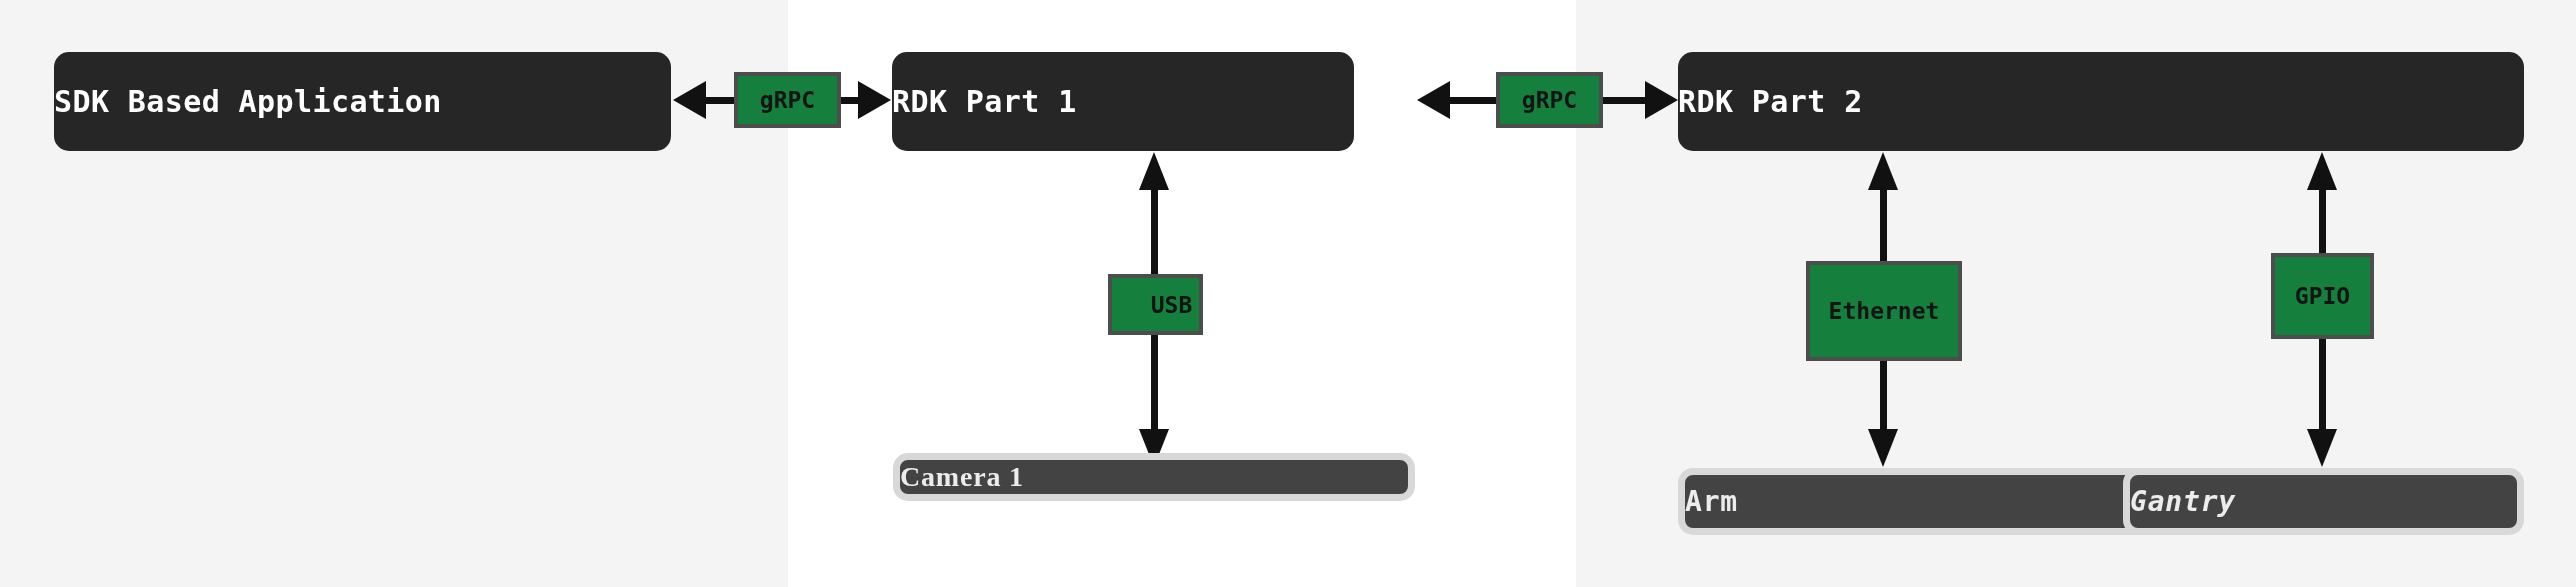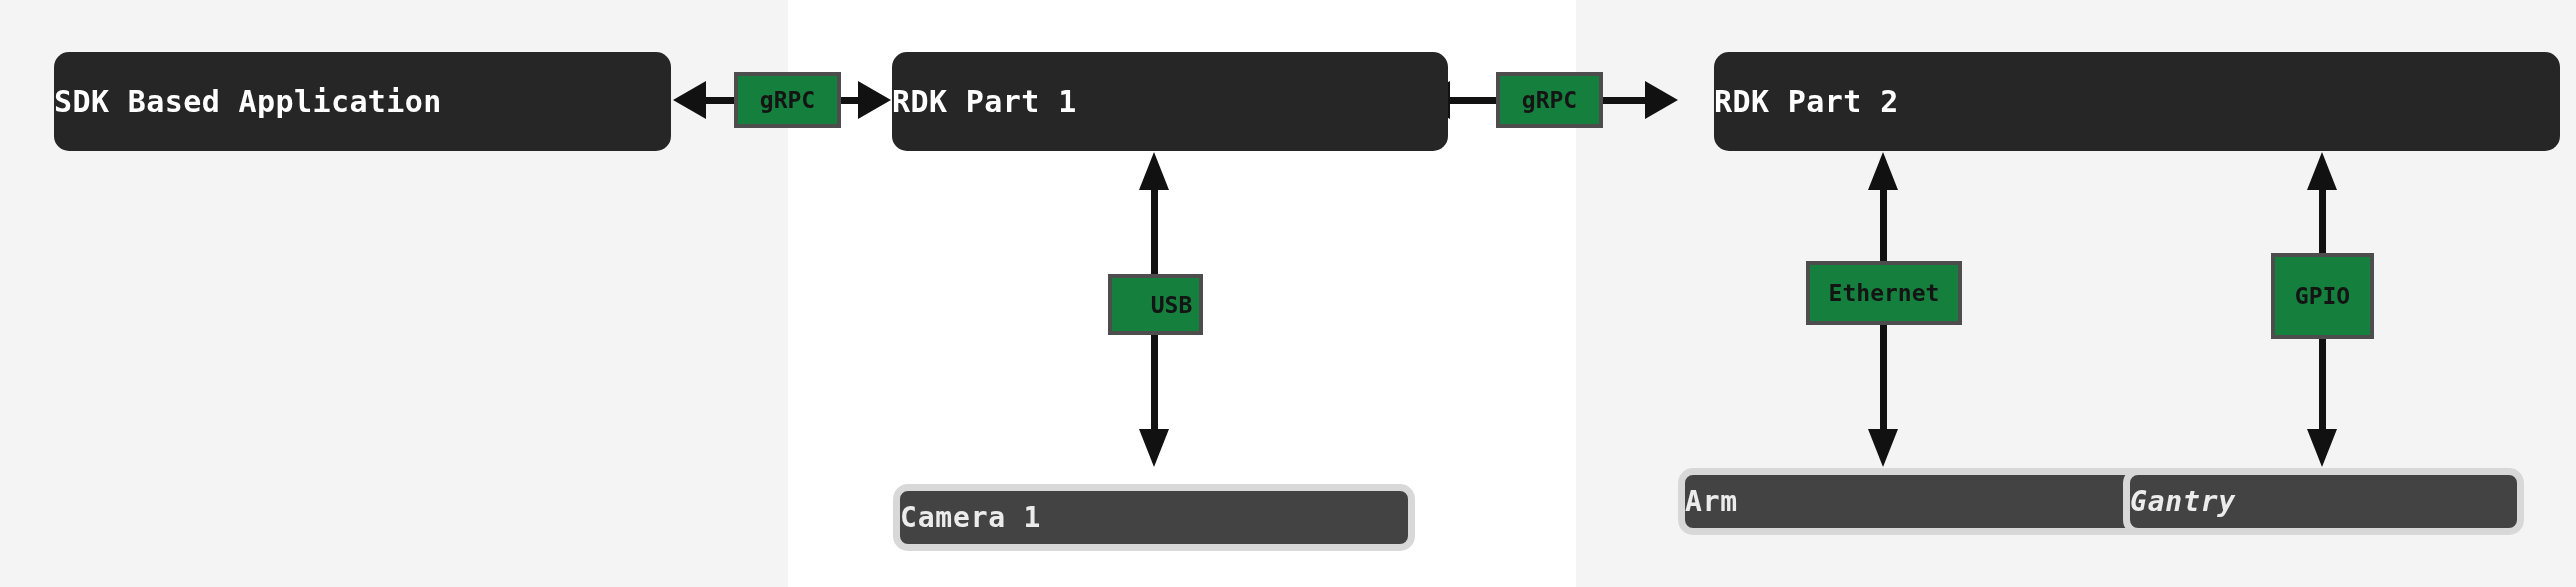--- a/index.html
+++ b/index.html
@@ -19,35 +19,35 @@
   .node { position: absolute; display: flex; align-items: center; justify-content: flex-start;
           box-sizing: border-box; z-index: 2; border-radius: 15px; }
   .node.dark { background: #262626; }
   .node.dark .node-label { color: #ffffff; font-size: 30px; font-weight: bold; letter-spacing: 0.4px; }
 
   
   .node.device { background: #434343; border: 7.4px solid #d8d8d8; }
   .node.device .node-label { color: #ececec; font-size: 28px; font-weight: bold; letter-spacing: 0.8px; }
 
   #node-sdk     { left: 54px;   top: 52px;  width: 617px;  height: 99px; }
-  #node-rdk1    { left: 892px; top: 52px;  width: 556px;  height: 99px; }
-  #node-rdk2    { left: 1678px; top: 52px;  width: 846px; height: 99px; margin-left: 36px; }
-  #node-camera1 { left: 893px; top: 484px; width: 522px;  height: 67px; }
+  #node-rdk1    { left: 892px; top: 52px;  width: 462px;  height: 99px; }
+  #node-rdk2    { left: 1678px; top: 52px;  width: 846px; height: 99px; }
+  #node-camera1 { left: 893px; top: 453px; width: 522px;  height: 48px; font-family: Liberation Serif, serif; }
   #node-arm     { left: 1678px; top: 468px; width: 496px;  height: 67px; }
   #node-gantry  { left: 2123px; top: 468px; width: 401px;  height: 67px; font-style: italic; }
 
   
   .conn-label { position: absolute; display: flex; align-items: center; justify-content: center;
                 box-sizing: border-box; background: #15803d; border: 4.9px solid #4d4d4d; z-index: 3; }
   .conn-label .conn-text { color: #141414; font-size: 23px; font-weight: bold; }
 
   #label-grpc1    { left: 734px;  top: 72px;  width: 107px; height: 56px; }
   #label-grpc2    { left: 1496px; top: 72px;  width: 107px; height: 56px; }
   #label-usb      { left: 1108px; top: 274px; width: 95px; height: 61px; padding-left: 32px; }
-  #label-ethernet { left: 1806px; top: 261px; width: 156px; height: 64px; }
+  #label-ethernet { left: 1806px; top: 261px; width: 156px; height: 100px; }
   #label-gpio     { left: 2271px; top: 253px; width: 103px; height: 86px; }
 
   
   .arrow { position: absolute; z-index: 1; }
   .arrow.h { height: 39px; }
   .arrow.v { width: 31px; }
 
   .h-shaft { position: absolute; left: 23px; right: 23px; top: 16.4px; height: 6.6px; background: #111111; }
   .head-left  { position: absolute; left: 0; top: 0; width: 0; height: 0;
                 border-top: 19.7px solid transparent; border-bottom: 19.7px solid transparent;

